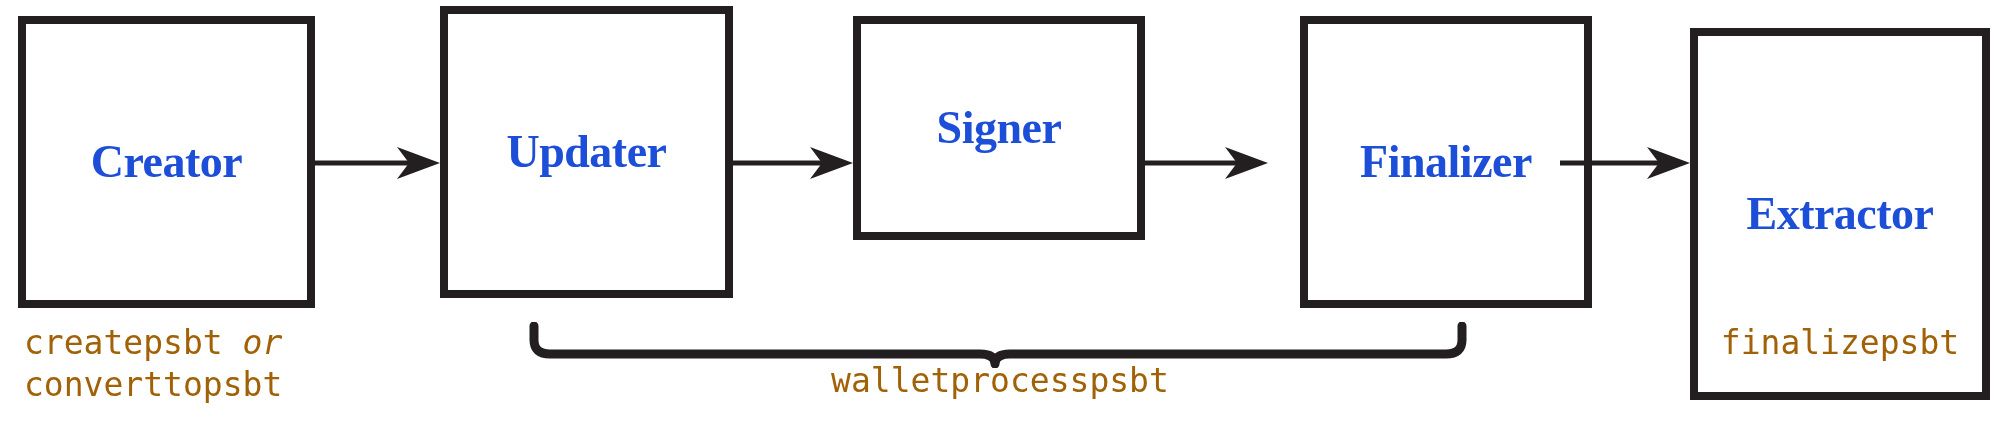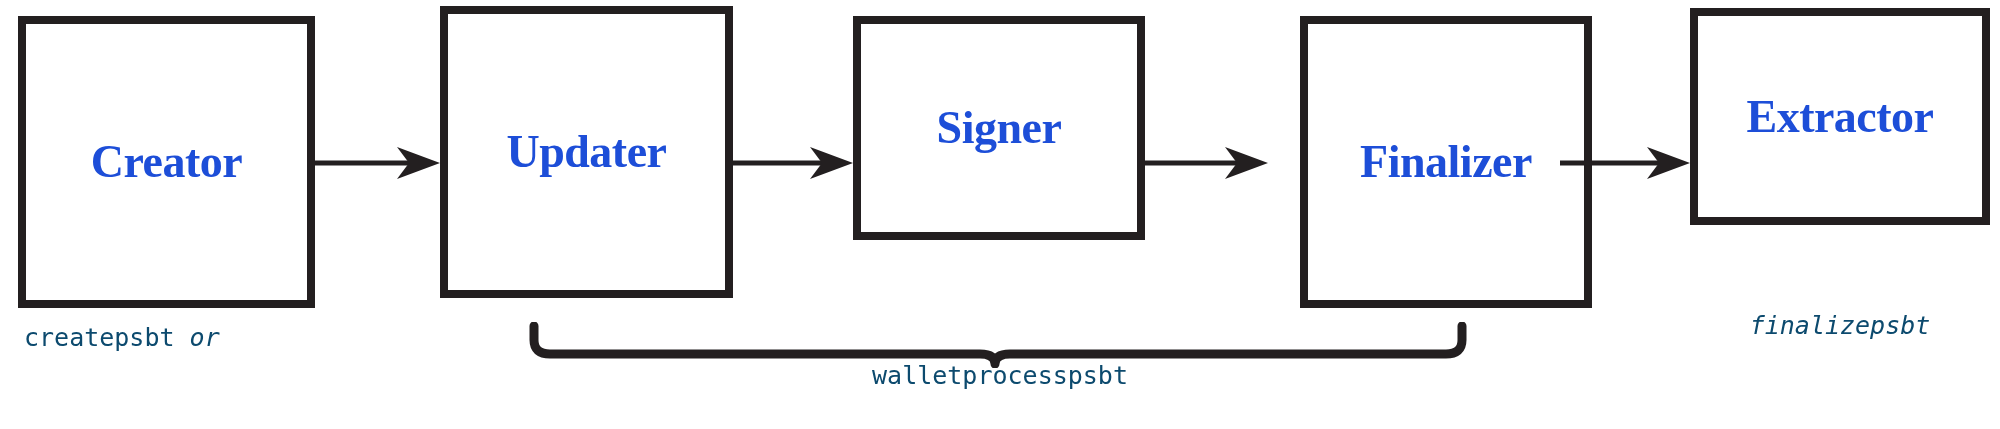--- a/index.html
+++ b/index.html
@@ -42,23 +42,23 @@
   .arrow {
     position: absolute;
     height: 40px;
   }
   .arrow svg { display: block; }
 
   
   .cmd {
     position: absolute;
     font-family: "DejaVu Sans Mono", "Liberation Mono", monospace;
-    font-size: 25px;
+    font-size: 33px;
     line-height: 1.28;
-    color: #0c4a6e;
+    color: #a16207;
     white-space: nowrap;
   }
   .cmd em { font-style: italic; }
   .cmd-center { text-align: center; }
 
   
   .brace {
     position: absolute;
   }
   .brace svg { display: block; }
@@ -77,21 +77,21 @@
   </div>
 
   <div class="box" style="left:853px; top:16px; width:292px; height:224px;">
     <span class="box-label">Signer</span>
   </div>
 
   <div class="box" style="left:1268px; top:16px; width:292px; height:292px;margin-left:32px;">
     <span class="box-label">Finalizer</span>
   </div>
 
-  <div class="box" style="left:1690px; top:8px; width:300px; height:217px;">
+  <div class="box" style="left:1690px; top:28px; width:300px; height:372px;">
     <span class="box-label">Extractor</span>
   </div>
 
   <div class="arrow" style="left:315px; top:143px; width:125px;">
     <svg width="125" height="40" viewBox="0 0 125 40">
       <line x1="0" y1="20" x2="96" y2="20" stroke="#231f20" stroke-width="5"></line>
       <path d="M 125 20 L 82 4 L 94 20 L 82 36 Z" fill="#231f20"></path>
     </svg>
   </div>
 
@@ -111,23 +111,24 @@
 
   <div class="arrow" style="left:1560px; top:143px; width:130px;">
     <svg width="130" height="40" viewBox="0 0 130 40">
       <line x1="0" y1="20" x2="101" y2="20" stroke="#231f20" stroke-width="5"></line>
       <path d="M 130 20 L 87 4 L 99 20 L 87 36 Z" fill="#231f20"></path>
     </svg>
   </div>
 
   <div class="cmd" style="left:24px; top:322px;">
     <div><span>createpsbt</span><span>&nbsp;</span><em>or</em></div>
+    <div>converttopsbt</div>
   </div>
 
-  <div class="cmd cmd-center" style="left:1690px; top:310px; width:300px;font-style:italic;">finalizepsbt</div>
+  <div class="cmd cmd-center" style="left:1690px; top:322px; width:300px;">finalizepsbt</div>
 
   <div class="brace" style="left:528px; top:322px; width:946px; height:46px;">
     <svg width="946" height="46" viewBox="0 0 946 46" fill="none">
       <path d="M 6 4
                L 6 18
                Q 6 32 22 32
                L 452 32
                Q 467 32 467 42
                Q 467 32 482 32
                L 918 32

